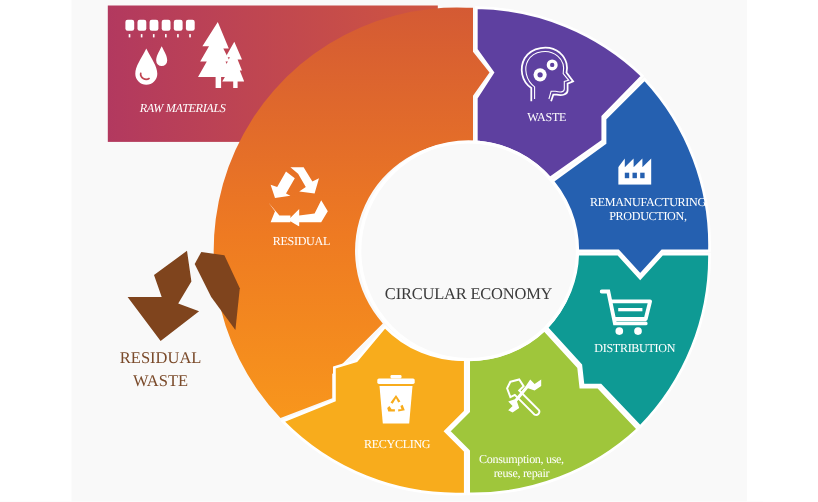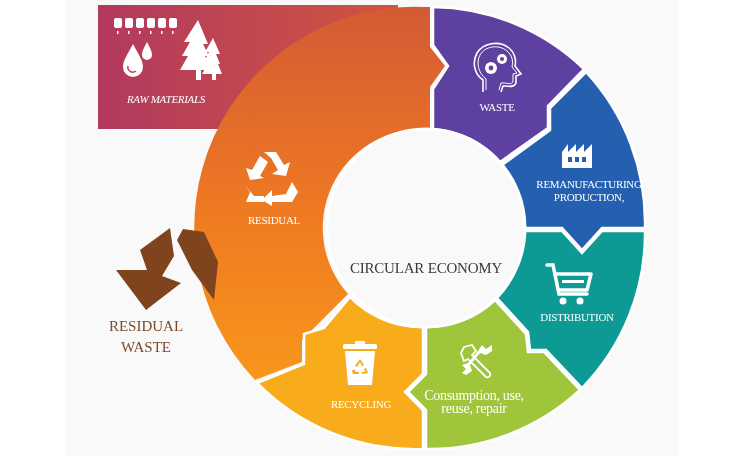--- a/index.html
+++ b/index.html
@@ -173,21 +173,21 @@
   <rect x="17" y="18" width="22" height="3" fill="#ffffff"></rect>
   <circle cx="18" cy="39" r="3.5" fill="#ffffff"></circle>
   <circle cx="35" cy="39" r="3.5" fill="#ffffff"></circle>
 </svg>
 <div class="label small" style="left:532px;top:311px;width:90px;">DISTRIBUTION</div>
 
 <svg class="icon" style="left:460px;top:343px" width="34" height="36" viewBox="0 0 34 36">
   <path d="M 4 4 L 12 2 L 16 8 L 12 12 L 30 30 A 3 3 0 0 1 26 34 L 8 16 L 4 18 L 1 10 Z" fill="none" stroke="#ffffff" stroke-width="1.8"></path>
   <path d="M 22 2 L 26 6 L 32 2 L 32 8 L 26 12 L 20 10 L 10 22 L 12 28 L 6 32 L 2 30 L 6 26 L 2 22 L 8 20 L 18 8 Z" fill="#ffffff"></path>
 </svg>
-<div class="label small" style="left:424px;top:389px;width:100px;line-height:13px;font-size:14px;">
+<div class="label small" style="left:424px;top:412px;width:100px;line-height:13px;font-size:11px;">
   <div>Consumption, use,</div>
   <div>reuse, repair</div>
 </div>
 
 <svg class="icon" style="left:342px;top:341px" width="36" height="46" viewBox="0 0 36 46">
   <rect x="13" y="0" width="10" height="3" rx="1" fill="#ffffff"></rect>
   <rect x="1" y="3" width="34" height="5" rx="1.5" fill="#ffffff"></rect>
   <path d="M 3 10 L 33 10 L 30 44 L 6 44 Z" fill="#ffffff"></path>
   <g fill="#f8ac1c">
     <path d="M 18 18 L 22 24 L 20 25 L 18 21 L 15 26 L 13 25 Z"></path>

